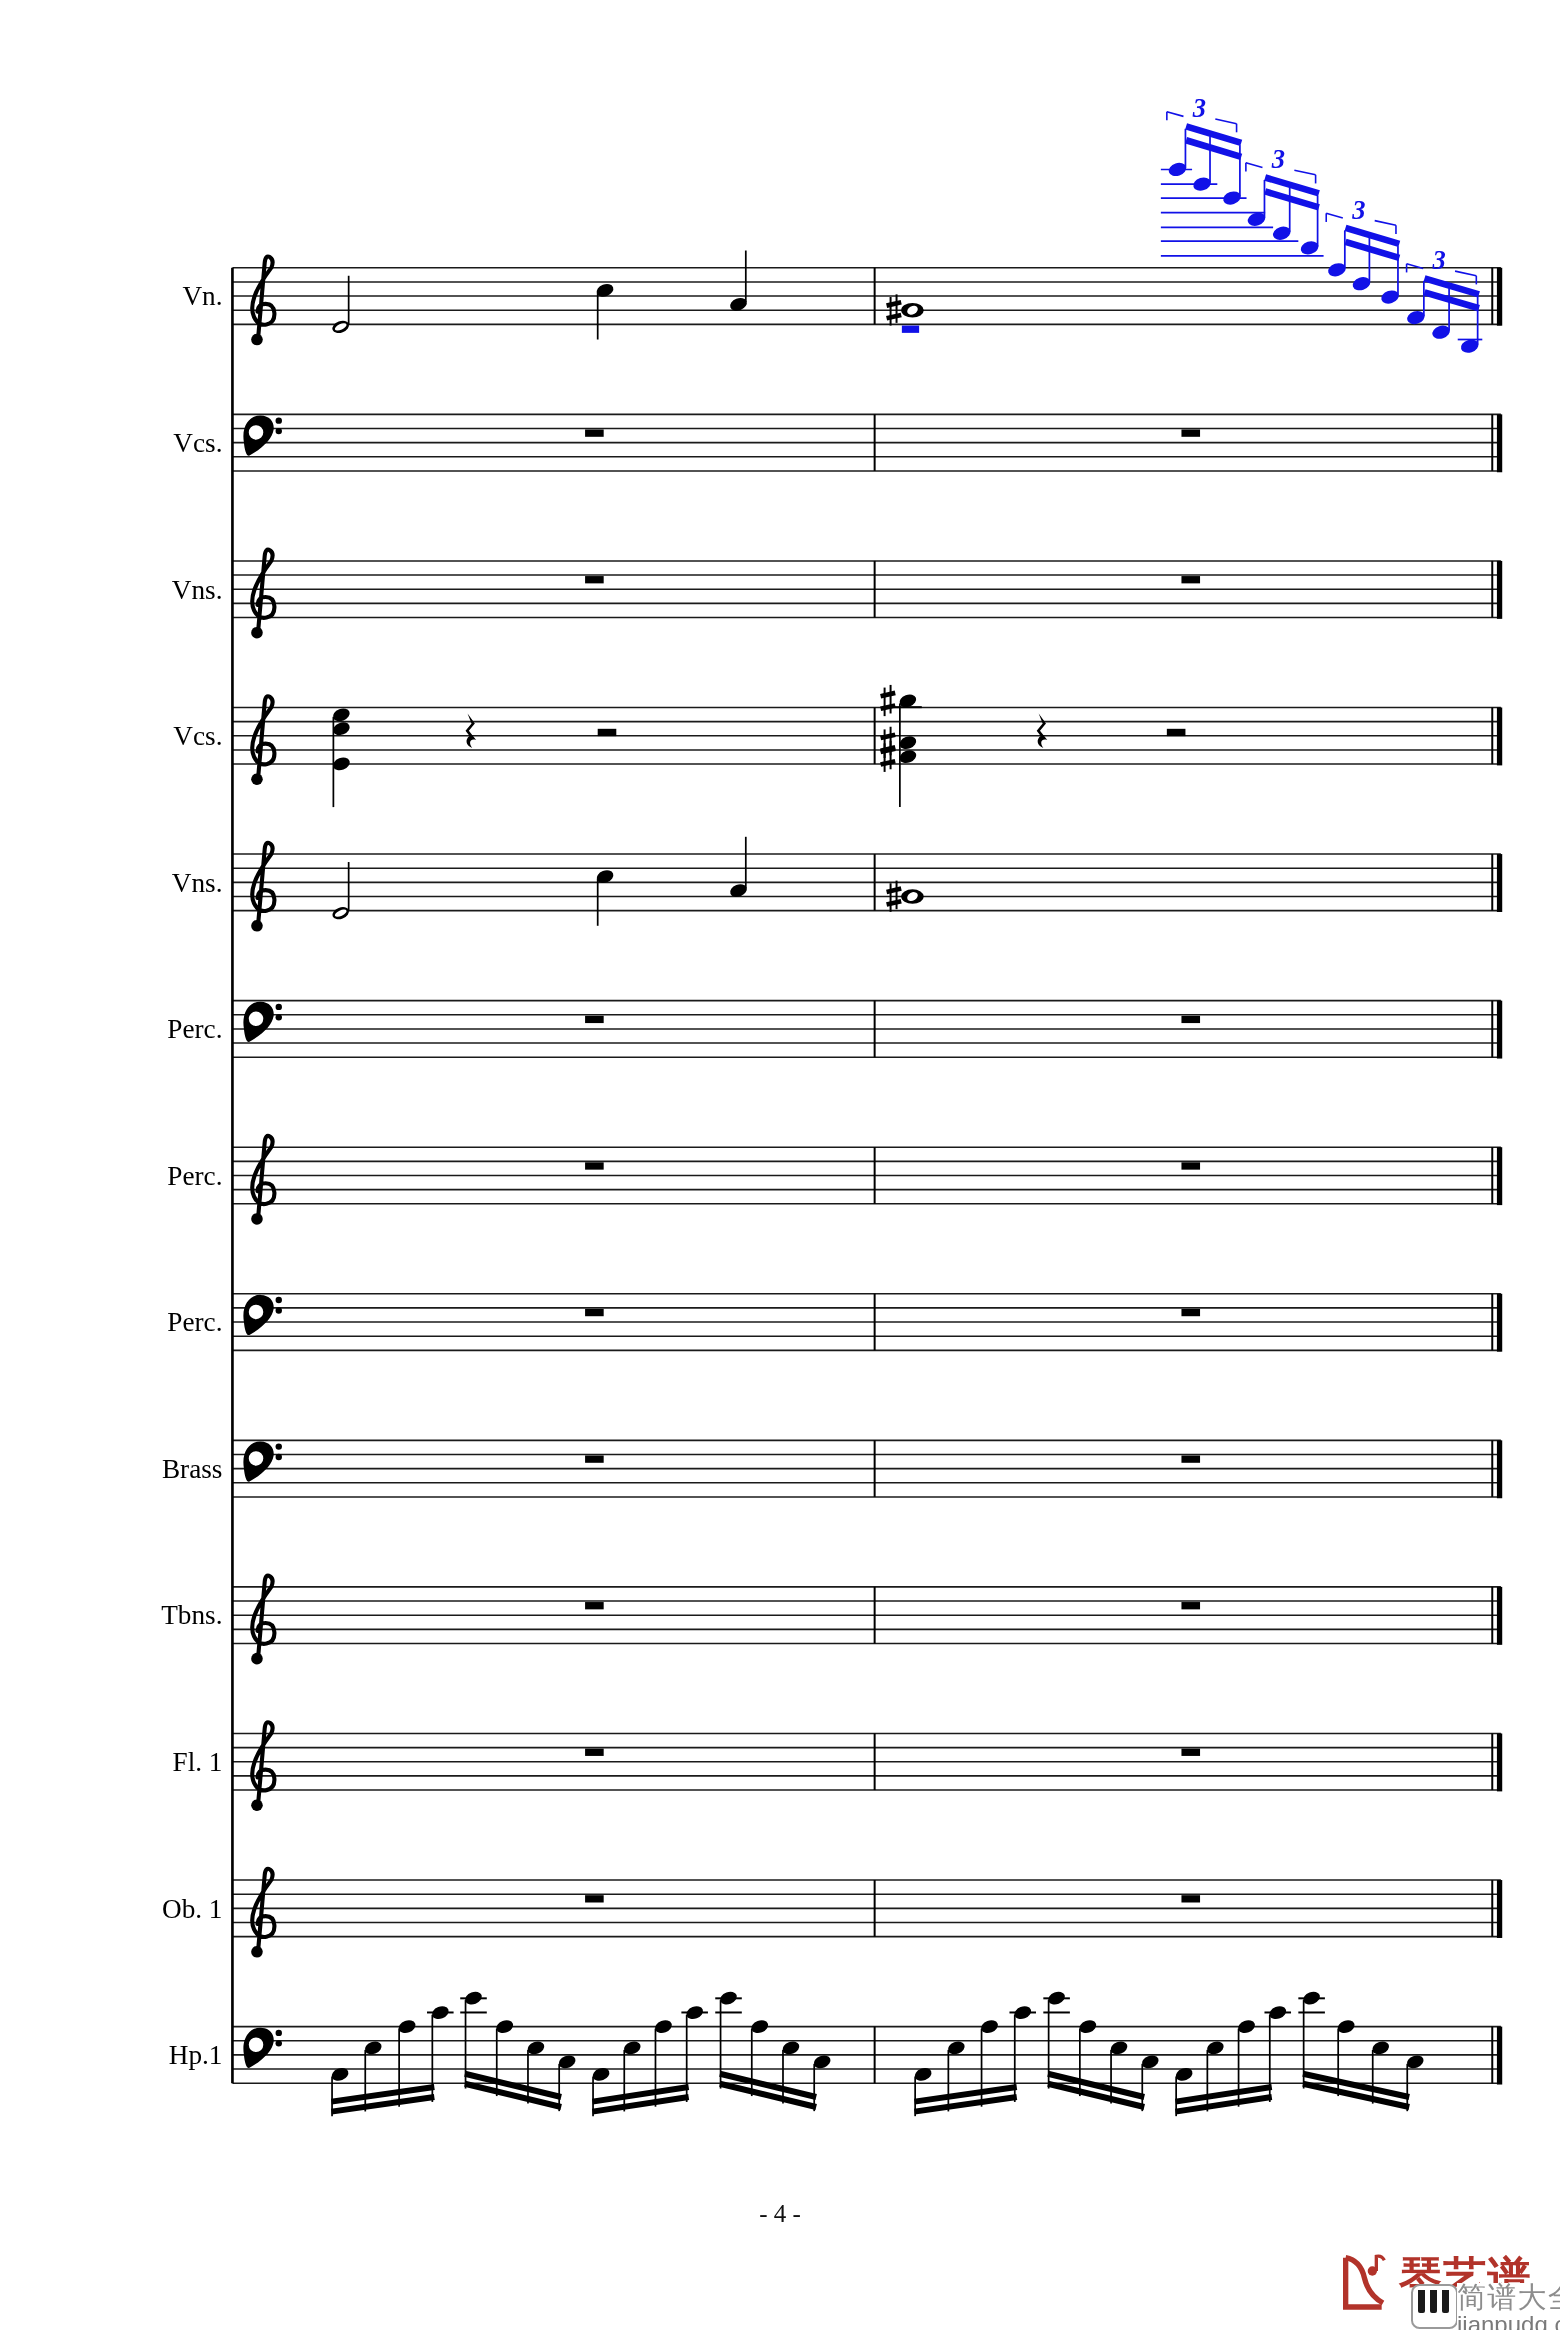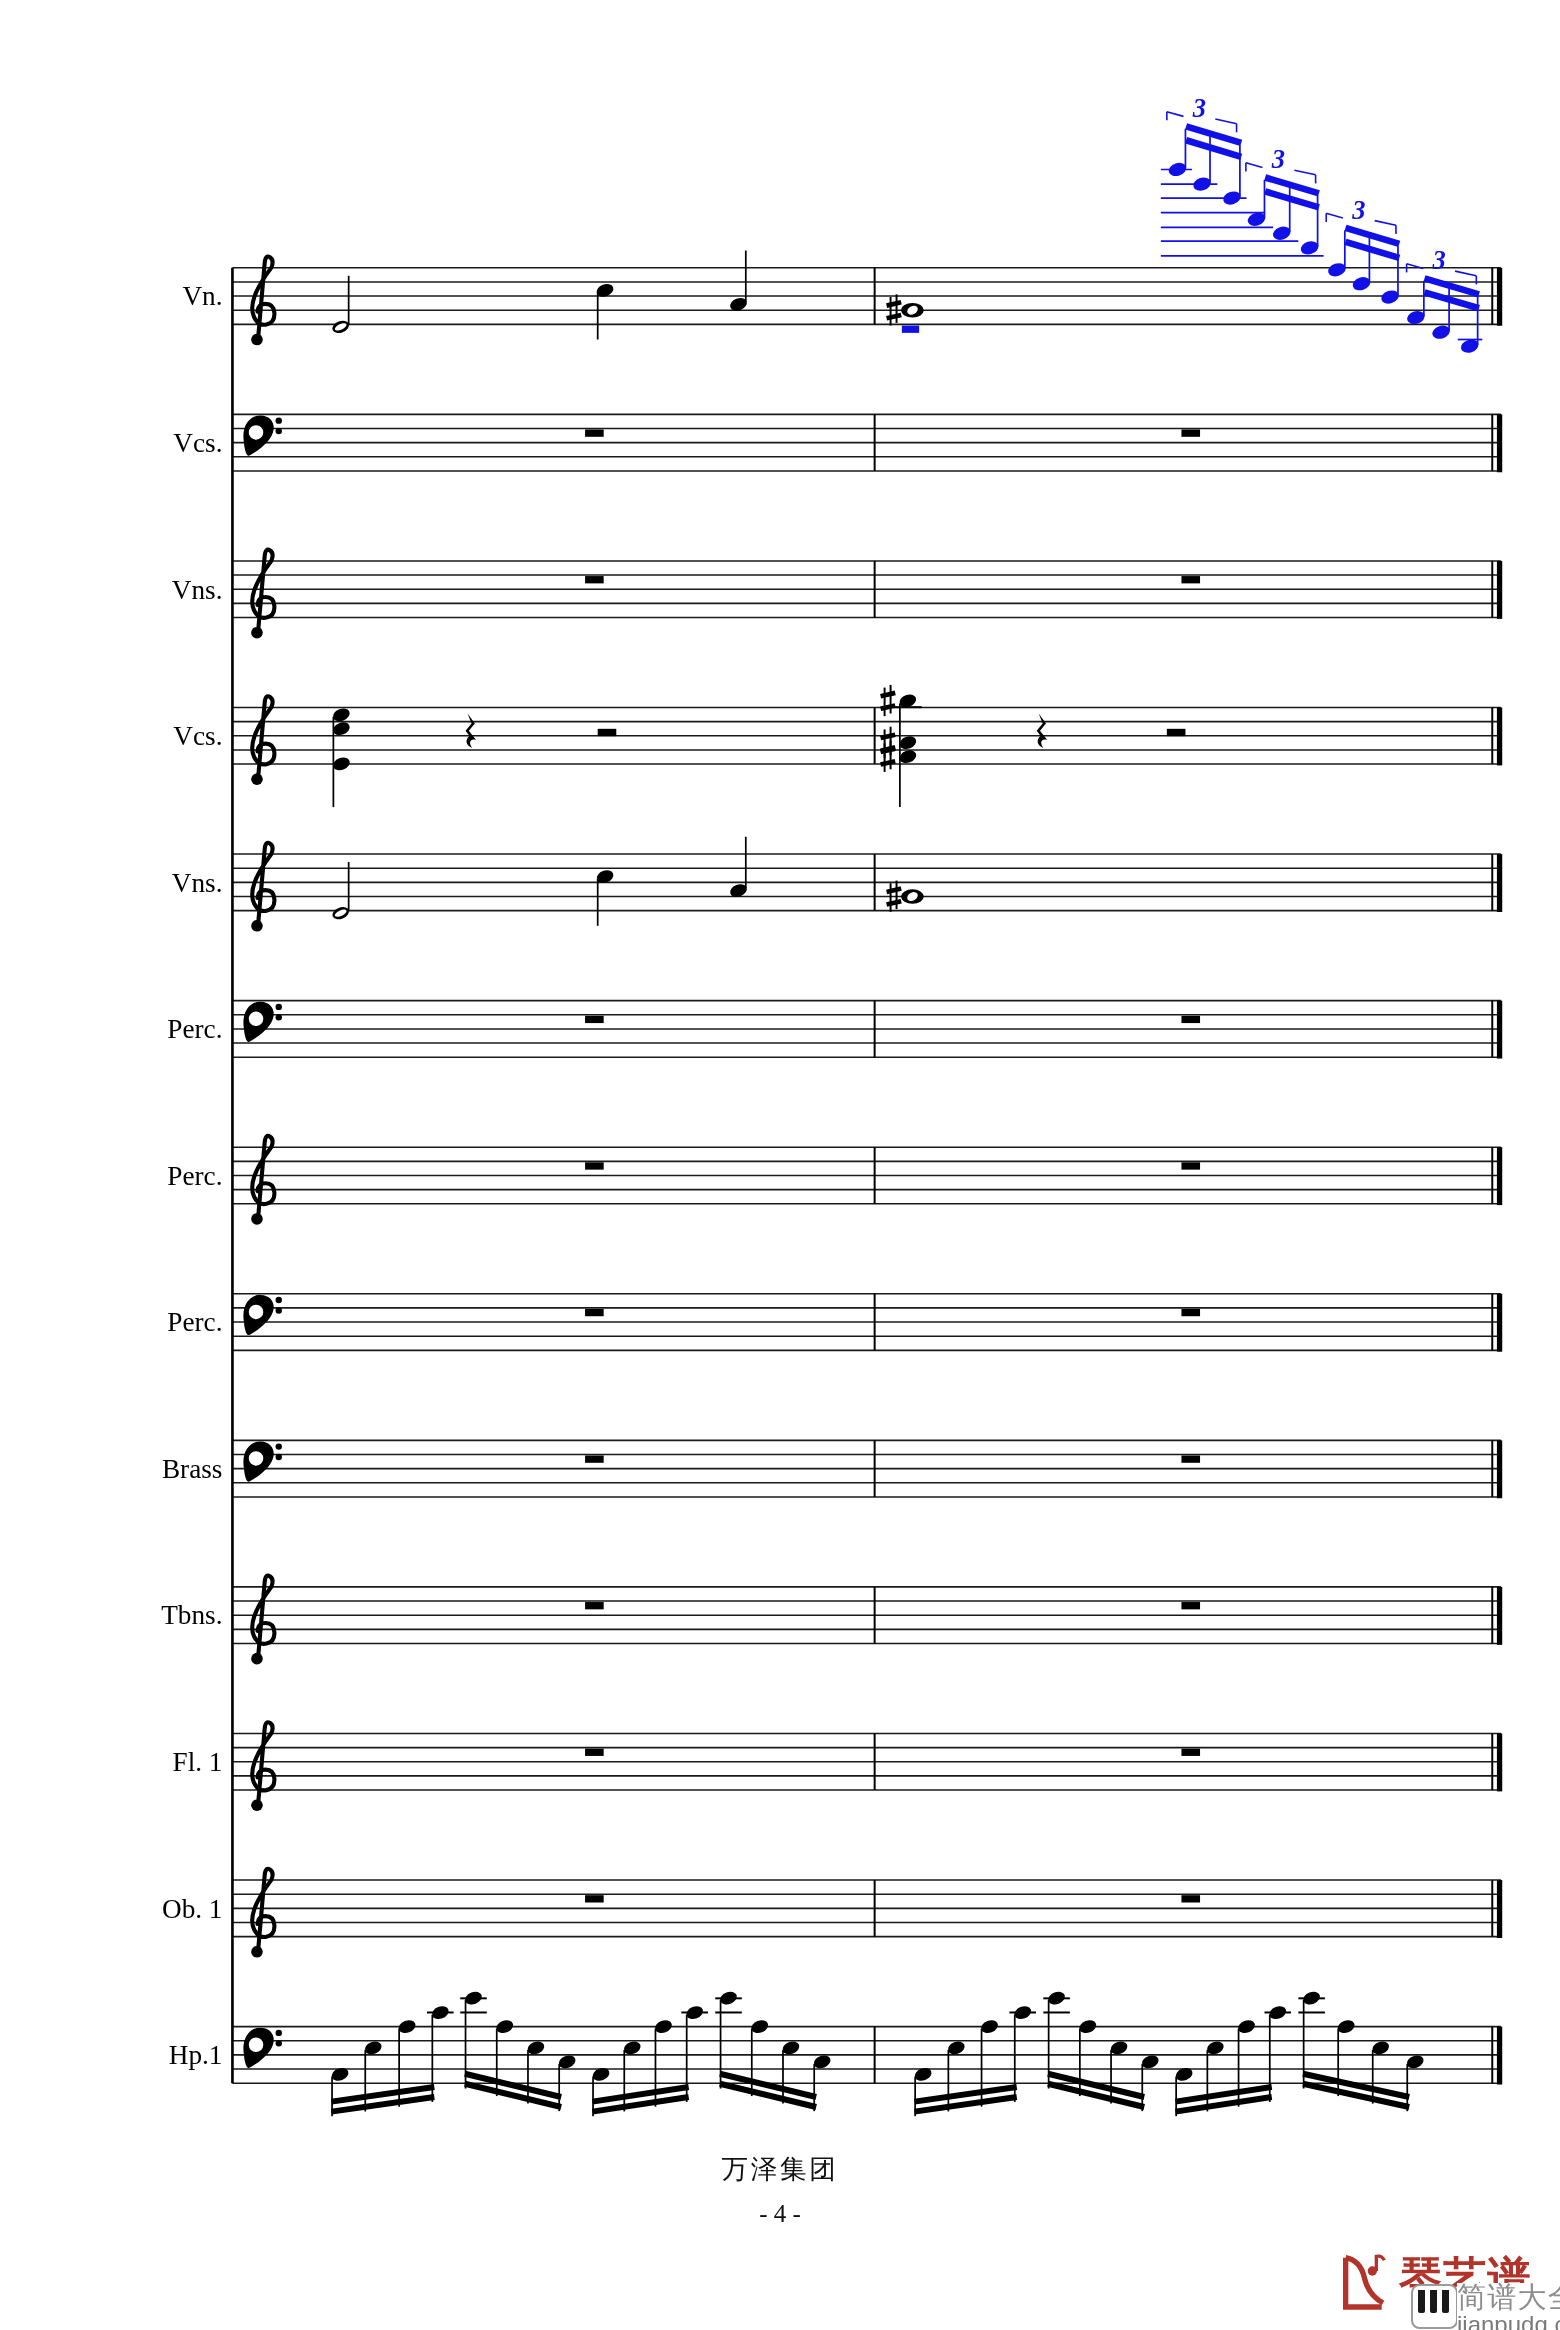--- a/index.html
+++ b/index.html
@@ -423,21 +423,20 @@
       <ellipse cx="2027" cy="3051.3999999999996" rx="13" ry="9" fill="#000000" transform="rotate(-21 2027 3051.3999999999996)"></ellipse>
       <line x1="2015" y1="3054.3999999999996" x2="2015" y2="3155.9937499999996" stroke="#000000" stroke-width="2.6"></line>
       <ellipse cx="2079" cy="3083.3999999999996" rx="13" ry="9" fill="#000000" transform="rotate(-21 2079 3083.3999999999996)"></ellipse>
       <line x1="2067" y1="3086.3999999999996" x2="2067" y2="3167.3687499999996" stroke="#000000" stroke-width="2.6"></line>
       <ellipse cx="2131" cy="3104.3999999999996" rx="13" ry="9" fill="#000000" transform="rotate(-21 2131 3104.3999999999996)"></ellipse>
       <line x1="2119" y1="3107.3999999999996" x2="2119" y2="3178.7437499999996" stroke="#000000" stroke-width="2.6"></line>
       <line x1="1962" y1="3122.3999999999996" x2="2122" y2="3157.3999999999996" stroke="#000000" stroke-width="9"></line>
       <line x1="1962" y1="3137.3999999999996" x2="2122" y2="3172.3999999999996" stroke="#000000" stroke-width="9"></line>
     </svg>
 
-  <div class="footer-org">万泽集团</div>
   <div class="footer-page">- 4 -</div>
 
   <div class="wm">
     <svg class="wm-logo" width="64" height="64" viewBox="0 0 96 96">
       <path d="M16 10 L16 84 L70 84" fill="none" stroke="#b2332a" stroke-width="8"></path>
       <path d="M16 10 Q38 14 44 40 Q50 66 72 78" fill="none" stroke="#b2332a" stroke-width="8"></path>
       <circle cx="56" cy="30" r="7" fill="#b2332a"></circle>
       <path d="M62 30 L62 8 Q70 6 74 14" fill="none" stroke="#b2332a" stroke-width="5"></path>
     </svg>
     <div class="wm-brand" style="color:#b2332a;">琴艺谱</div>

